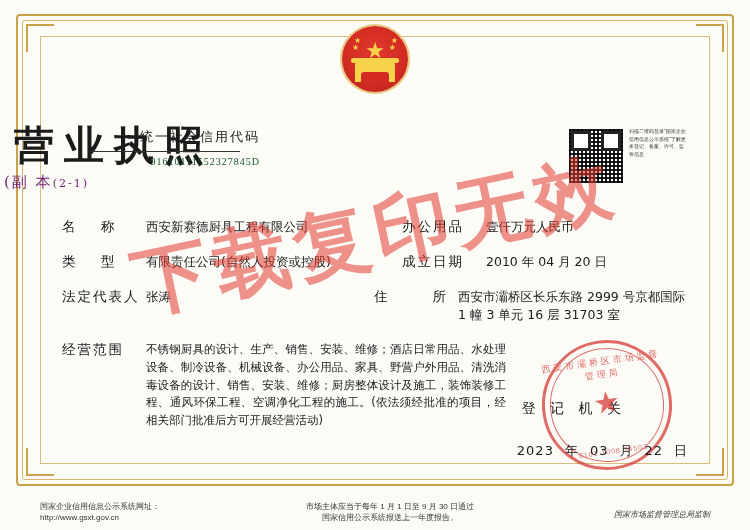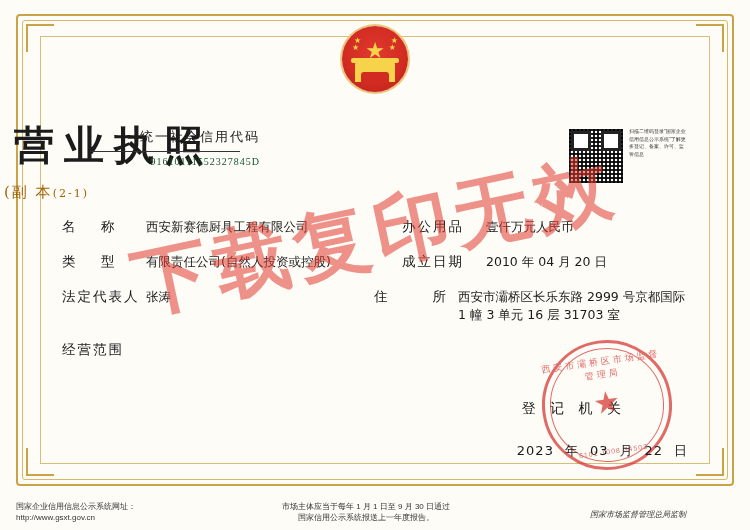--- a/index.html
+++ b/index.html
@@ -142,24 +142,23 @@
   }
   .main-title {
     font-family: "DejaVu Serif", serif;
     font-size: 40px;
     font-weight: bold;
     letter-spacing: 10px;
     color: #1b1b1b;
     text-indent: 10px;
   }
   .sub-title {
-    margin-top: 10px;
     font-family: "DejaVu Serif", serif;
     font-size: 15px;
-    color: #a16207;
+    color: #701a75;
     letter-spacing: 2px;
   }
   .sub-title .small {
     font-size: 11px;
   }
 
   
   .credit-block {
     position: absolute;
     left: 70px;
@@ -356,21 +355,21 @@
     pointer-events: none;
   }
 
   
   .footer {
     position: absolute;
     left: 16px;
     right: 16px;
     bottom: 6px;
     display: flex;
-    justify-content: flex-start;
+    justify-content: center;
     font-size: 8px;
     color: #333;
     line-height: 1.45;
   }
   .footer-left { width: 230px; }
   .footer-center { width: 240px; text-align: center; }
   .footer-right { width: 200px; text-align: right; padding-top: 8px; font-style: italic; }
 </style>
 </head>
 <body>
@@ -446,20 +445,21 @@
         <div class="fvalue">张涛</div>
       </div>
       <div class="col-right">
         <div class="flabel">住　　所</div>
         <div class="fvalue" style="width:230px">西安市灞桥区长乐东路 2999 号京都国际 1 幢 3 单元 16 层 31703 室</div>
       </div>
     </div>
 
     <div class="scope-row">
       <div class="flabel wide">经营范围</div>
+      <div class="scope-value">不锈钢厨具的设计、生产、销售、安装、维修；酒店日常用品、水处理设备、制冷设备、机械设备、办公用品、家具、野营户外用品、清洗消毒设备的设计、销售、安装、维修；厨房整体设计及施工，装饰装修工程、通风环保工程、空调净化工程的施工。(依法须经批准的项目，经相关部门批准后方可开展经营活动)</div>
     </div>
 
   </div>
 
   <div class="authority">登 记 机 关</div>
 
   <div class="seal">
     <div class="seal-inner"></div>
     <div class="seal-text-top">西安市灞桥区市场监督管理局</div>
     <div class="seal-star">★</div>

